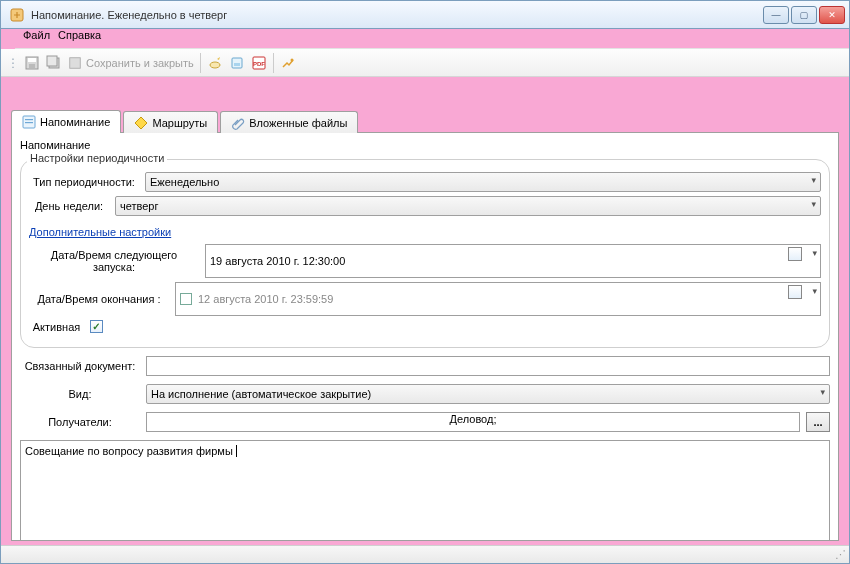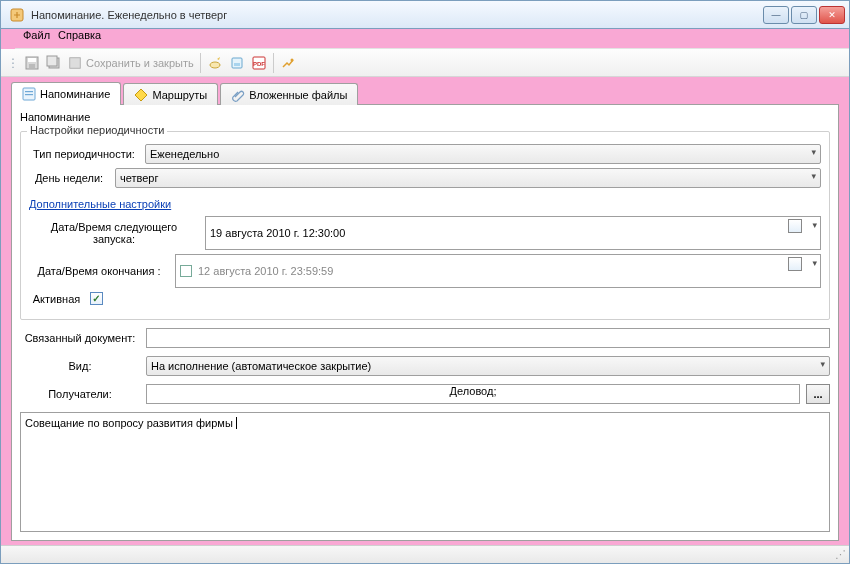--- a/index.html
+++ b/index.html
@@ -61,20 +61,21 @@
   .toolbar .grip { font-size:12px; color:#9ab; letter-spacing:-1px; }
   .toolbar .tb-icon {
     width:16px; height:16px; display:inline-flex; align-items:center; justify-content:center;
   }
   .toolbar .save-close { color:#a0a0a0; display:flex; align-items:center; gap:4px; }
   .content {
     flex:1;
     padding:0 10px 4px 10px;
     display:flex; flex-direction:column;
     overflow:hidden;
+    margin-top:28px;
   }
   .tabs {
     display:flex;
     height:24px;
     align-items:flex-end;
     position:relative;
     margin-top:4px;
   }
   .tabs::after {
     content:"";
@@ -108,21 +109,21 @@
     border:1px solid #9f9f9f;
     border-top:none;
     background:#fff;
     padding:4px 8px 8px 8px;
     display:flex; flex-direction:column;
     overflow:hidden;
   }
   .section-header { color:#000; margin:2px 0; }
   .groupbox {
     border:1px solid #cfcfcf;
-    border-radius:2px;
+    border-radius:14px;
     padding:8px 8px 10px 8px;
     position:relative;
     margin-top:6px;
   }
   .groupbox .legend {
     position:absolute; top:-8px; left:6px;
     background:#fff; padding:0 3px;
     color:#333;
   }
   .row { display:flex; align-items:center; margin:4px 0; gap:6px;text-align:center; }

